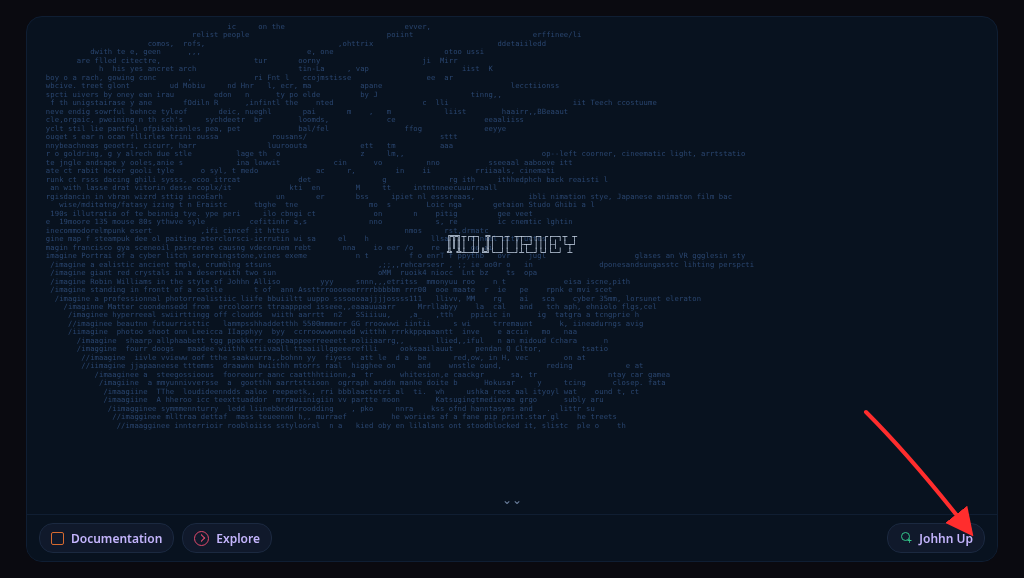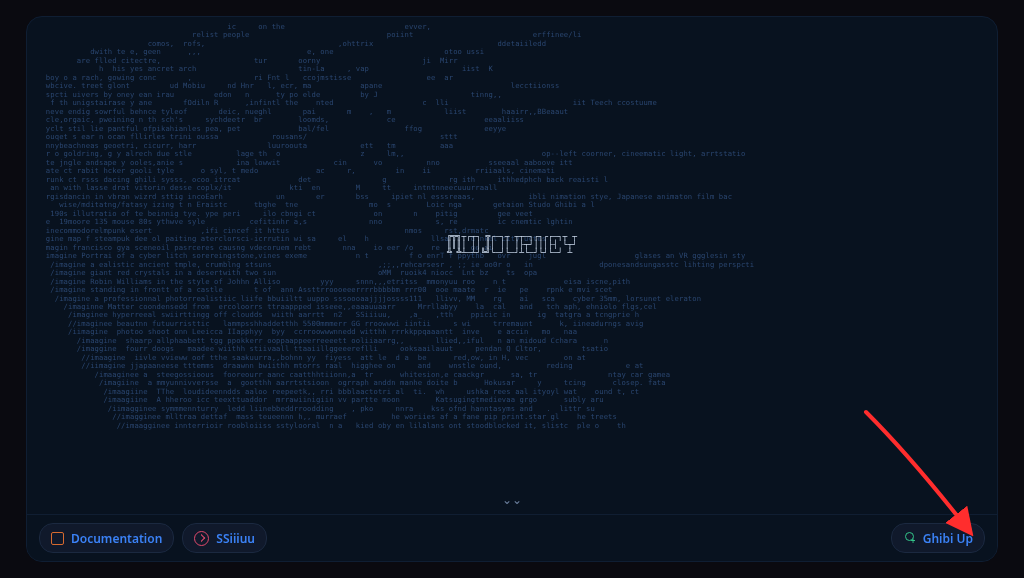--- a/index.html
+++ b/index.html
@@ -89,21 +89,21 @@
 
   .nav-btn {
     display: inline-flex;
     align-items: center;
     gap: 7px;
     height: 28px;
     padding: 0 11px;
     border-radius: 14px;
     background: #10192b;
     border: 1px solid #1b2940;
-    color: #3b82f6;
+    color: #c4b5fd;
     font-size: 12px;
     font-weight: 600;
     cursor: pointer;
     text-align: right;
   }
 
   .nav-btn .icn {
     width: 13px;
     height: 13px;
     display: inline-block;
@@ -231,27 +231,27 @@
   </div>
 
   <div class="navbar">
     <div class="nav-left">
       <div class="nav-btn">
         <span class="icn doc"></span>
         <span>Documentation</span>
       </div>
       <div class="nav-btn">
         <span class="icn compass"></span>
-        <span>SSiiiuu</span>
+        <span>Explore</span>
       </div>
     </div>
     <div class="nav-right">
       <div class="nav-btn">
         <span class="icn user"></span>
-        <span>Ghibi Up</span>
+        <span>Johhn Up</span>
       </div>
     </div>
   </div>
 
 </div>
 
 <svg class="annotation-arrow" style="left: 858px; top: 404px; width: 140px; height: 150px;" viewBox="0 0 140 150">
   <defs>
     <marker id="arrhead" viewBox="0 0 10 10" refX="8" refY="5" markerWidth="7" markerHeight="7" orient="auto-start-reverse">
       <path d="M 0 0 L 10 5 L 0 10 z" fill="#ff2d2d"></path>

